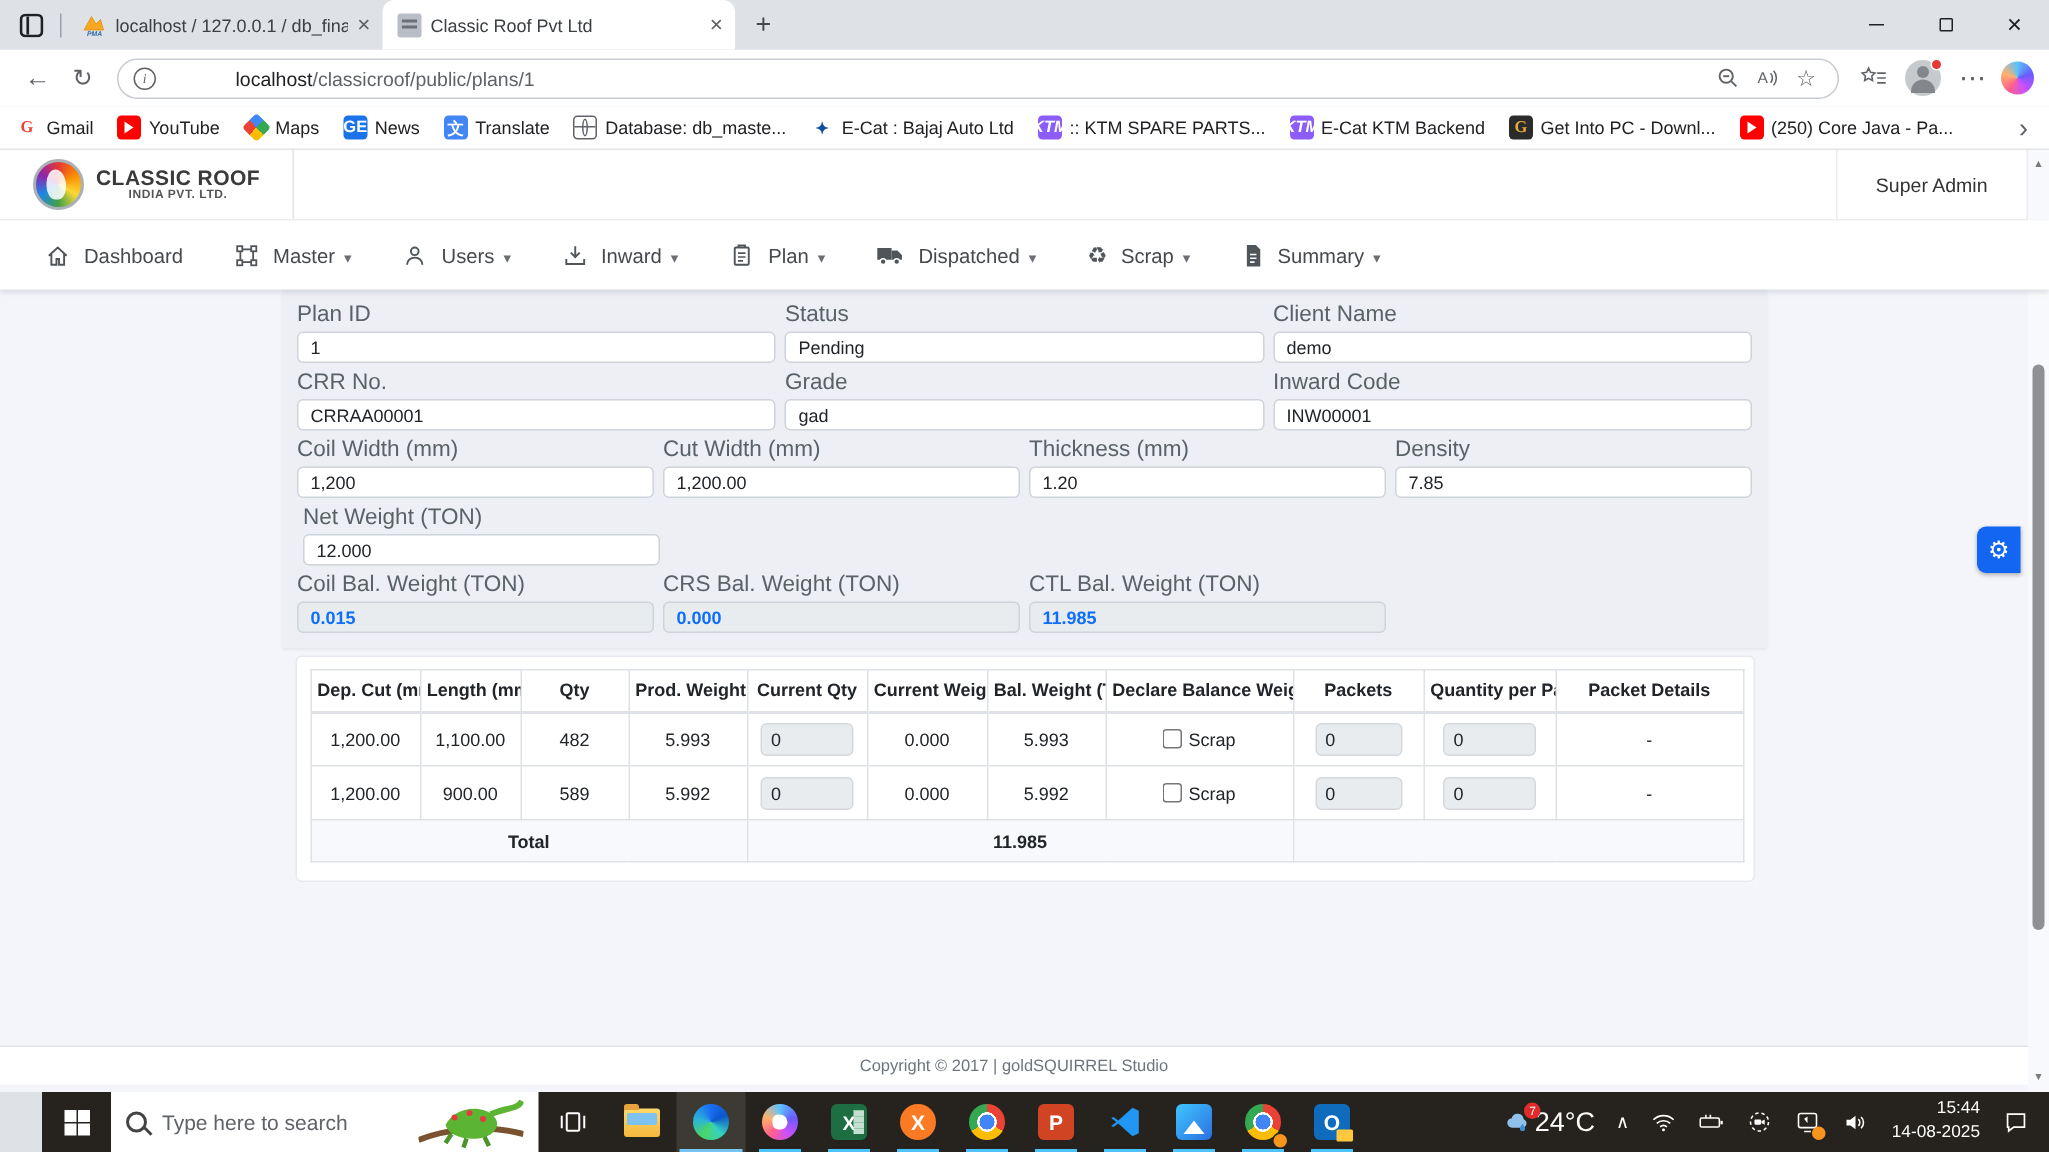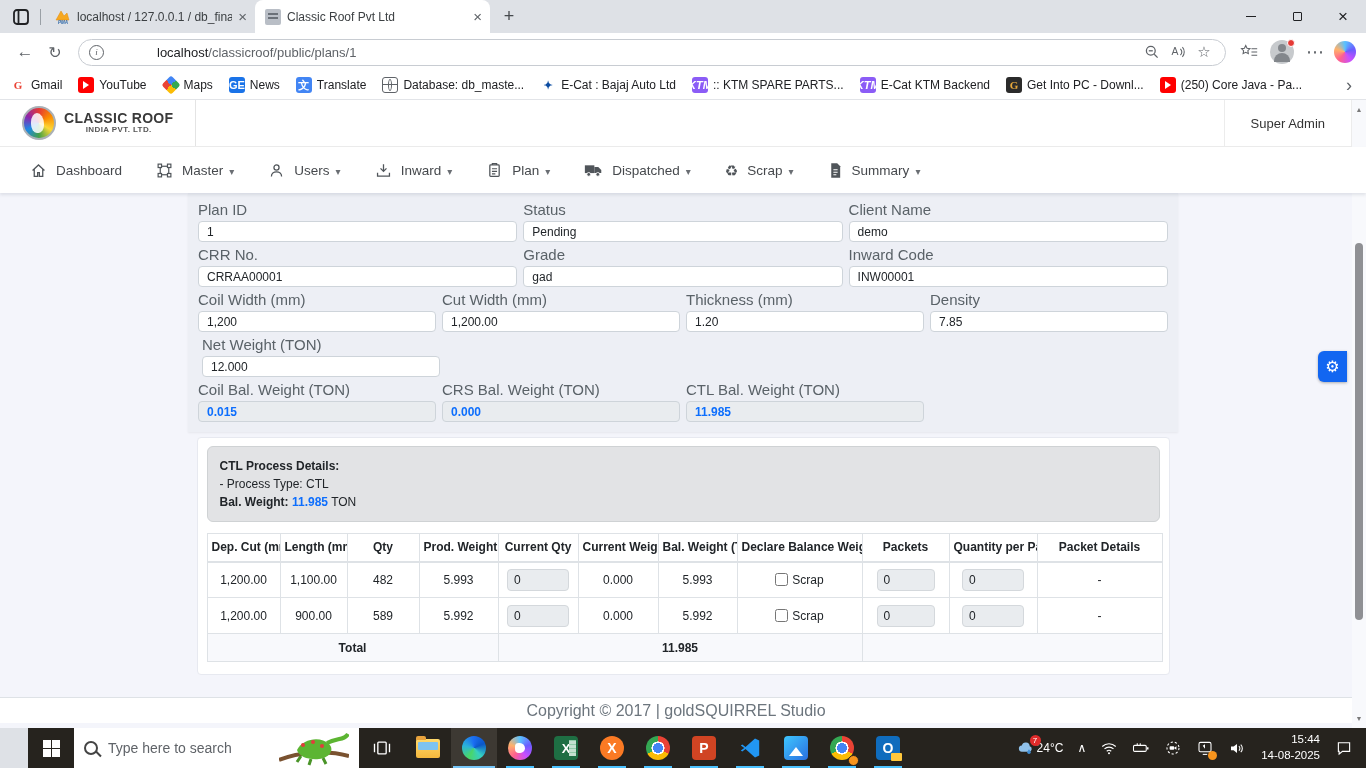--- a/index.html
+++ b/index.html
@@ -98,21 +98,21 @@
   table.ctl { border-collapse:collapse; width:955px; table-layout:fixed; }
   table.ctl th, table.ctl td { border:1px solid #dee2e6; font-size:12px; color:#212529; text-align:center; padding:2px 4px; overflow:hidden; white-space:nowrap; }
   table.ctl th { font-weight:bold; height:28px; border-bottom-width:2px; }
   table.ctl td { height:36px; }
   table.ctl tfoot td { height:28px; font-weight:bold; background:#f8f9fc; }
   .tinput { height:22px; border:1px solid #d4d8dc; border-radius:4px; background:#e9ecef; font-size:12px; color:#212529; padding:0 6px; font-family:"Liberation Sans",sans-serif; }
   .w62 { width:62px; } .w58 { width:58px; }
   .scrapcell { font-size:12px; }
   .scrapcell input { vertical-align:-2px; margin-right:4px; }
 
-  .pagefooter { position:absolute; left:0; right:14px; bottom:5px; height:26px; background:#fff; border-top:1px solid #dee2e6; display:flex; align-items:center; justify-content:center; font-size:16px; color:#6c757d; }
+  .pagefooter { position:absolute; left:0; right:14px; bottom:5px; height:26px; background:#fff; border-top:1px solid #dee2e6; display:flex; align-items:center; justify-content:center; font-size:11px; color:#6c757d; }
 
   .fab { position:absolute; right:19px; top:251px; width:29px; height:31px; background:#1266f1; border-radius:6px 0 0 6px; display:flex; align-items:center; justify-content:center; color:#fff; font-size:16px; box-shadow:0 1px 3px rgba(0,0,0,.3); }
   .fab::before { content:"⚙"; }
 
   .scrollbar { position:absolute; right:0; top:0; bottom:0; width:14px; background:#f8f9fc; }
   .sb-up, .sb-down { position:absolute; left:0; width:14px; height:15px; display:flex; align-items:center; justify-content:center; font-size:7px; color:#7a7a7a; }
   .sb-up { top:2px; } .sb-up::before { content:"▲"; }
   .sb-down { bottom:2px; } .sb-down::before { content:"▼"; }
   .sb-thumb { position:absolute; left:3px; width:8px; top:143px; height:377px; background:#8f9094; border-radius:5px; }
 
@@ -148,21 +148,21 @@
   .ic-vscode svg { width:24px; height:24px; }
   .ic-photos { background:linear-gradient(135deg,#3ec6ff,#2a6fe0); }
   .ic-photos::before { content:""; width:0; height:0; border-style:solid; border-width:0 7px 9px 7px; border-color:transparent transparent #fff transparent; margin-top:6px; }
   .badge-orange { position:absolute; right:6px; bottom:2px; width:11px; height:11px; border-radius:50%; background:#f7941d; border:1px solid #26231e; }
   .ic-outlook { background:#0f6cbd; }
   .ic-outlook::before { content:"O"; }
   .ic-outlook::after { content:""; position:absolute; right:-2px; bottom:-1px; width:11px; height:8px; background:#ffc83d; border-radius:1px; }
   .tray { margin-left:auto; display:flex; align-items:center; padding-right:6px; }
   .tray-item { display:flex; align-items:center; justify-content:center; padding:0 7px; height:40px; position:relative; }
   .tray-item svg { width:18px; height:18px; }
-  .temp { font-size:12px; margin-left:2px; }
+  .temp { font-size:18px; margin-left:2px; }
   .g-up::before { content:"∧"; font-size:12px; color:#fff; }
   .clock { text-align:right; font-size:11.5px; line-height:1.35; padding:0 8px; }
   .wbadge { position:absolute; left:20px; top:7px; width:11px; height:11px; border-radius:50%; background:#e02b2b; color:#fff; font-size:8px; display:flex; align-items:center; justify-content:center; }
   .plbadge { position:absolute; right:4px; bottom:8px; width:9px; height:9px; border-radius:50%; background:#f7941d; }
 </style>
 </head>
 <body>
 
 <div class="tabstrip">
   <div class="tab-actions">
@@ -387,25 +387,20 @@
       <div class="fcol4"><span class="flabel">Net Weight (TON)</span><input class="finput" value="12.000" style=""></div>
     </div>
     <div class="frow" style="margin-bottom:0;">
       <div class="fcol4"><span class="flabel">Coil Bal. Weight (TON)</span><input class="finput ro" readonly="" value="0.015" style=""></div>
       <div class="fcol4"><span class="flabel">CRS Bal. Weight (TON)</span><input class="finput ro" readonly="" value="0.000" style=""></div>
       <div class="fcol4"><span class="flabel">CTL Bal. Weight (TON)</span><input class="finput ro" readonly="" value="11.985" style=""></div>
     </div>
   </div>
 
   <div class="ctl-panel">
-    <div class="proc-box">
-      <div class="proc-title">CTL Process Details:</div>
-      <div>- Process Type: CTL</div>
-      <div><b>Bal. Weight:</b> <span class="blue">11.985</span> <span>TON</span></div>
-    </div>
 
     <table class="ctl">
       <colgroup>
         <col style="width:73px">
           <col style="width:67px">
           <col style="width:72px">
           <col style="width:79px">
           <col style="width:80px">
           <col style="width:80px">
           <col style="width:79px">

